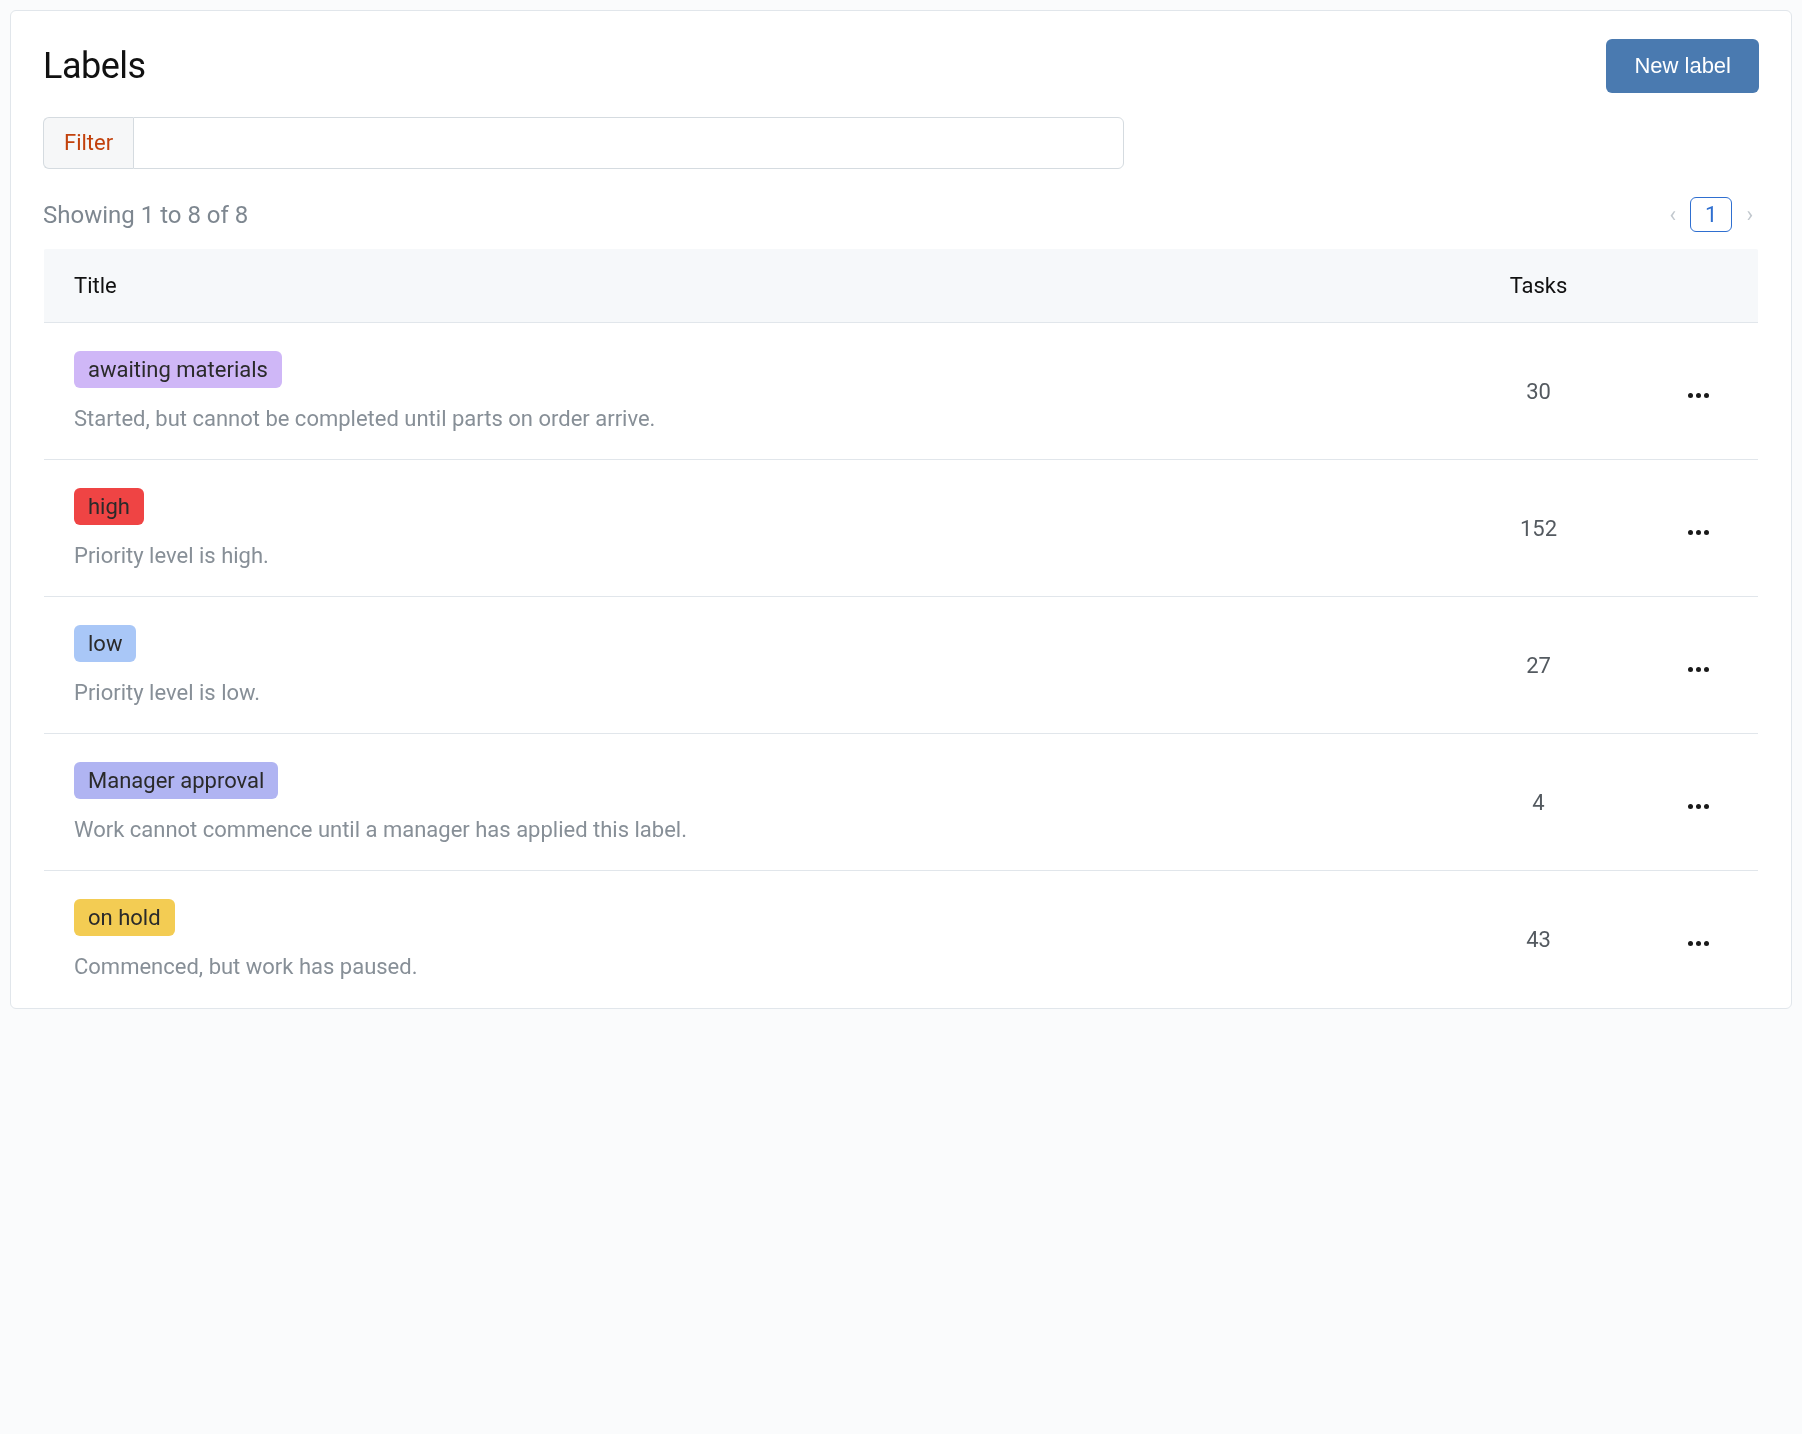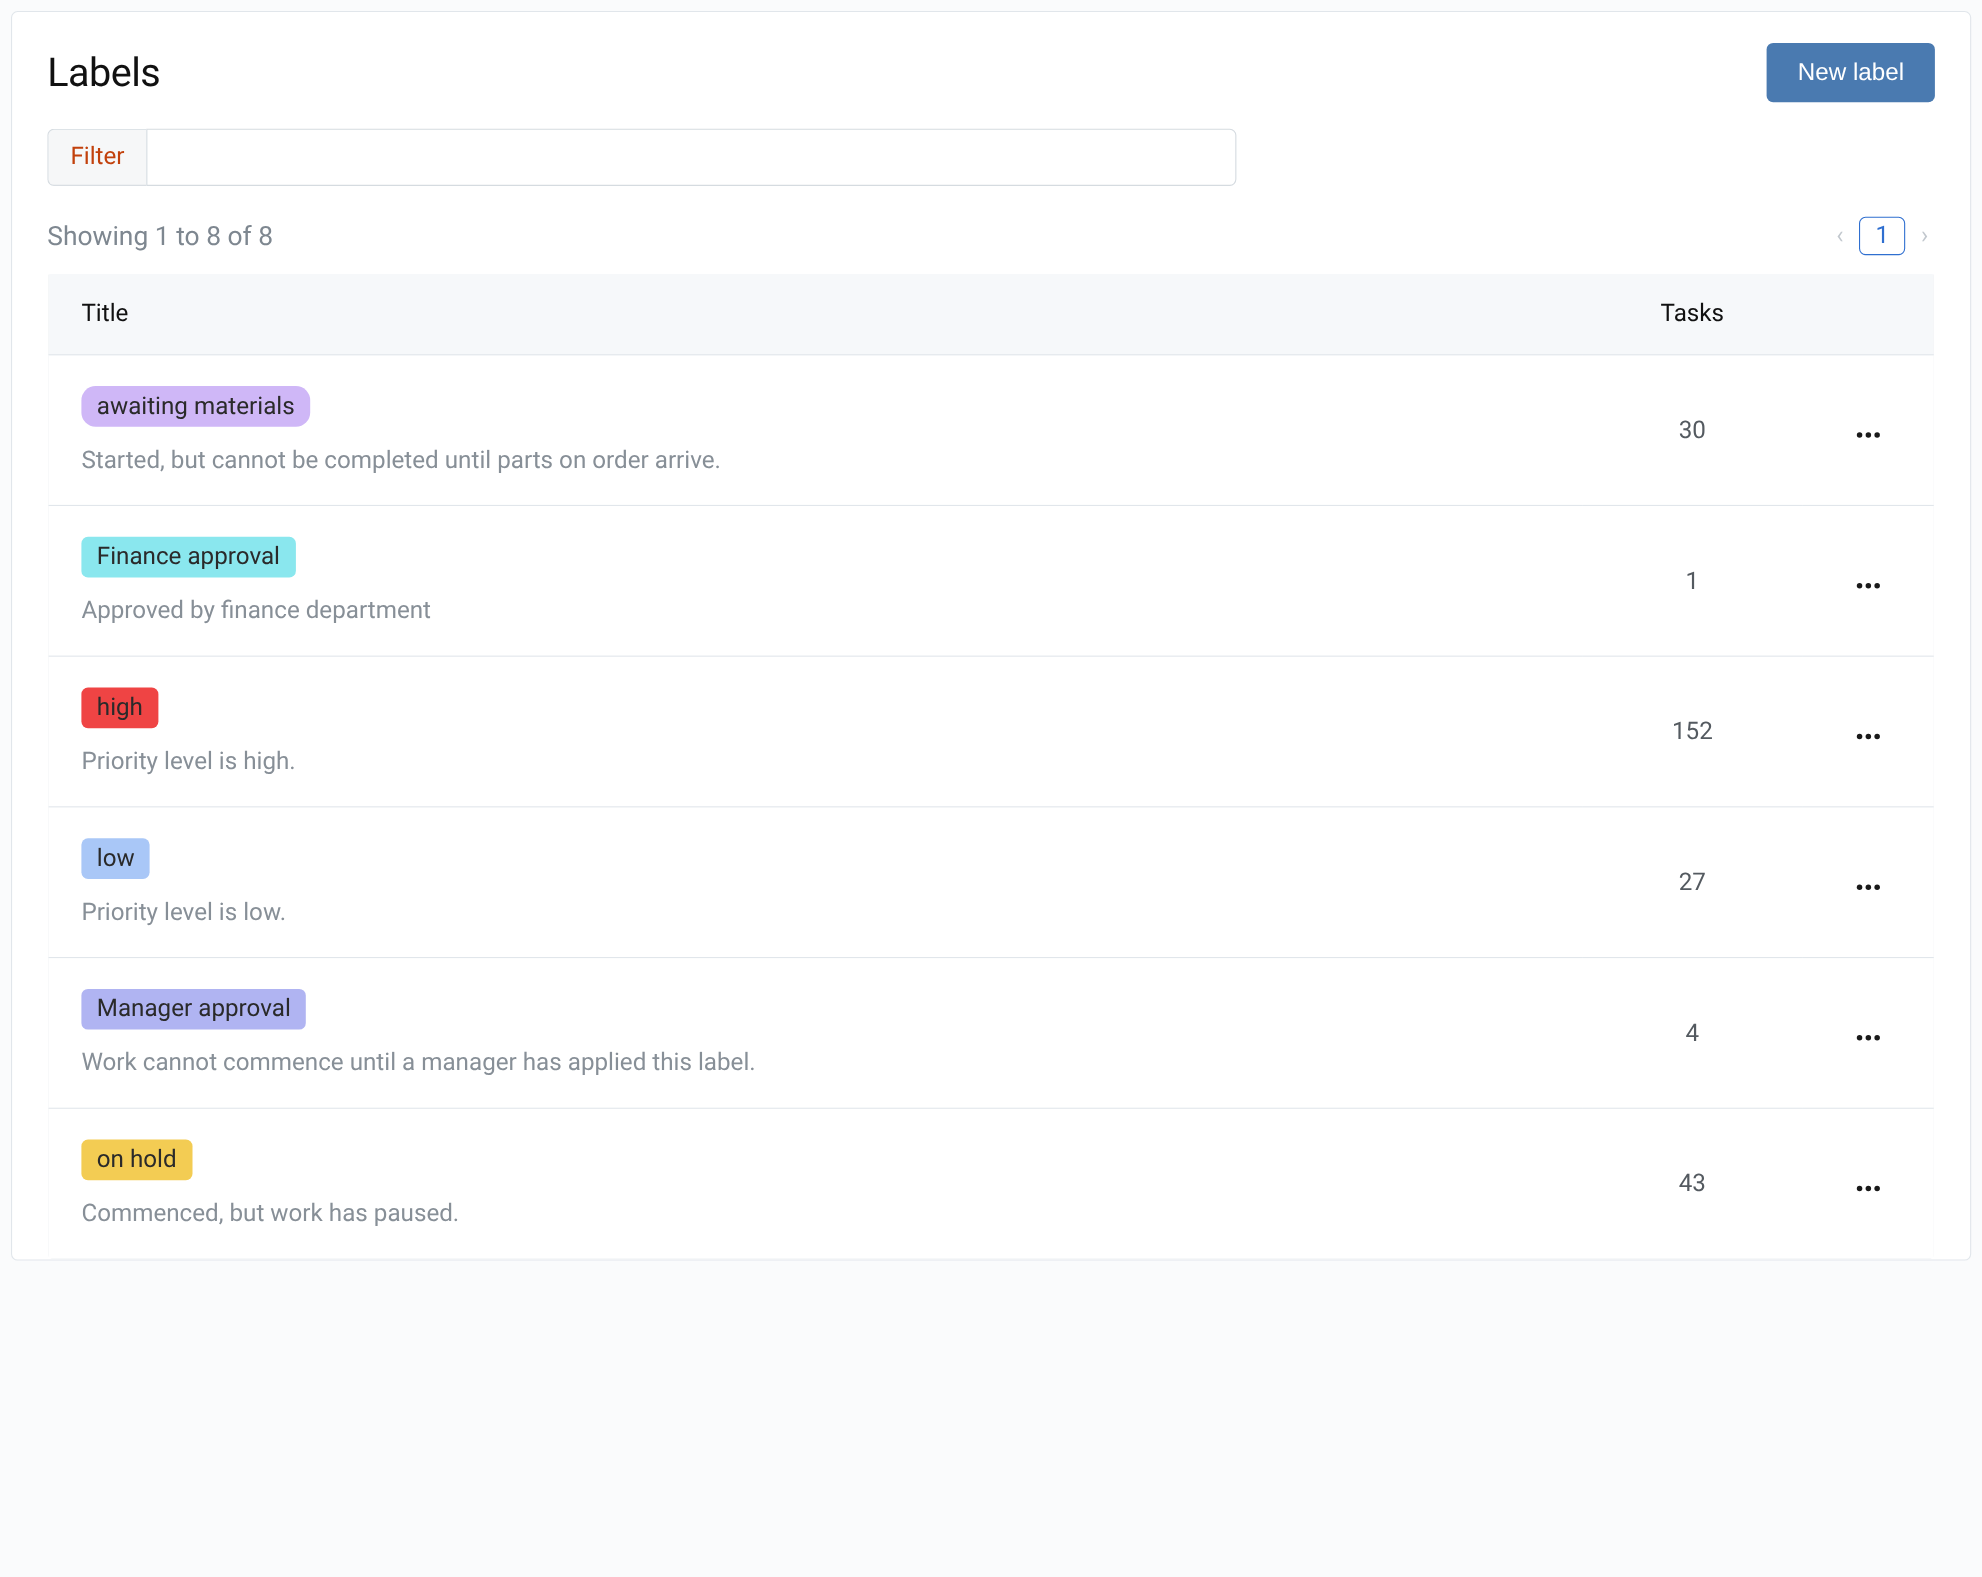--- a/index.html
+++ b/index.html
@@ -195,31 +195,22 @@
   <table class="table">
     <thead>
       <tr>
         <th>Title</th>
         <th class="col-tasks">Tasks</th>
         <th class="col-actions"></th>
       </tr>
     </thead>
     <tbody id="rows-body">
     <tr>
-          <td><div class="label-pill" style="background: rgb(207, 183, 247); border-radius: 13px;">awaiting materials</div><div class="label-desc">Started, but cannot be completed until parts on order arrive.</div></td>
+          <td><div class="label-pill" style="background: rgb(207, 183, 247);">awaiting materials</div><div class="label-desc">Started, but cannot be completed until parts on order arrive.</div></td>
           <td class="tasks-cell">30</td>
-          <td class="actions-cell"><button class="dots-btn">
-              <span></span>
-              <span></span>
-              <span></span>
-            </button></td>
-        </tr>
-        <tr>
-          <td><div class="label-pill" style="background: rgb(138, 231, 238);">Finance approval</div><div class="label-desc">Approved by finance department</div></td>
-          <td class="tasks-cell">1</td>
           <td class="actions-cell"><button class="dots-btn">
               <span></span>
               <span></span>
               <span></span>
             </button></td>
         </tr>
         <tr>
           <td><div class="label-pill" style="background: #ef4444;">high</div><div class="label-desc">Priority level is high.</div></td>
           <td class="tasks-cell">152</td>
           <td class="actions-cell"><button class="dots-btn">

